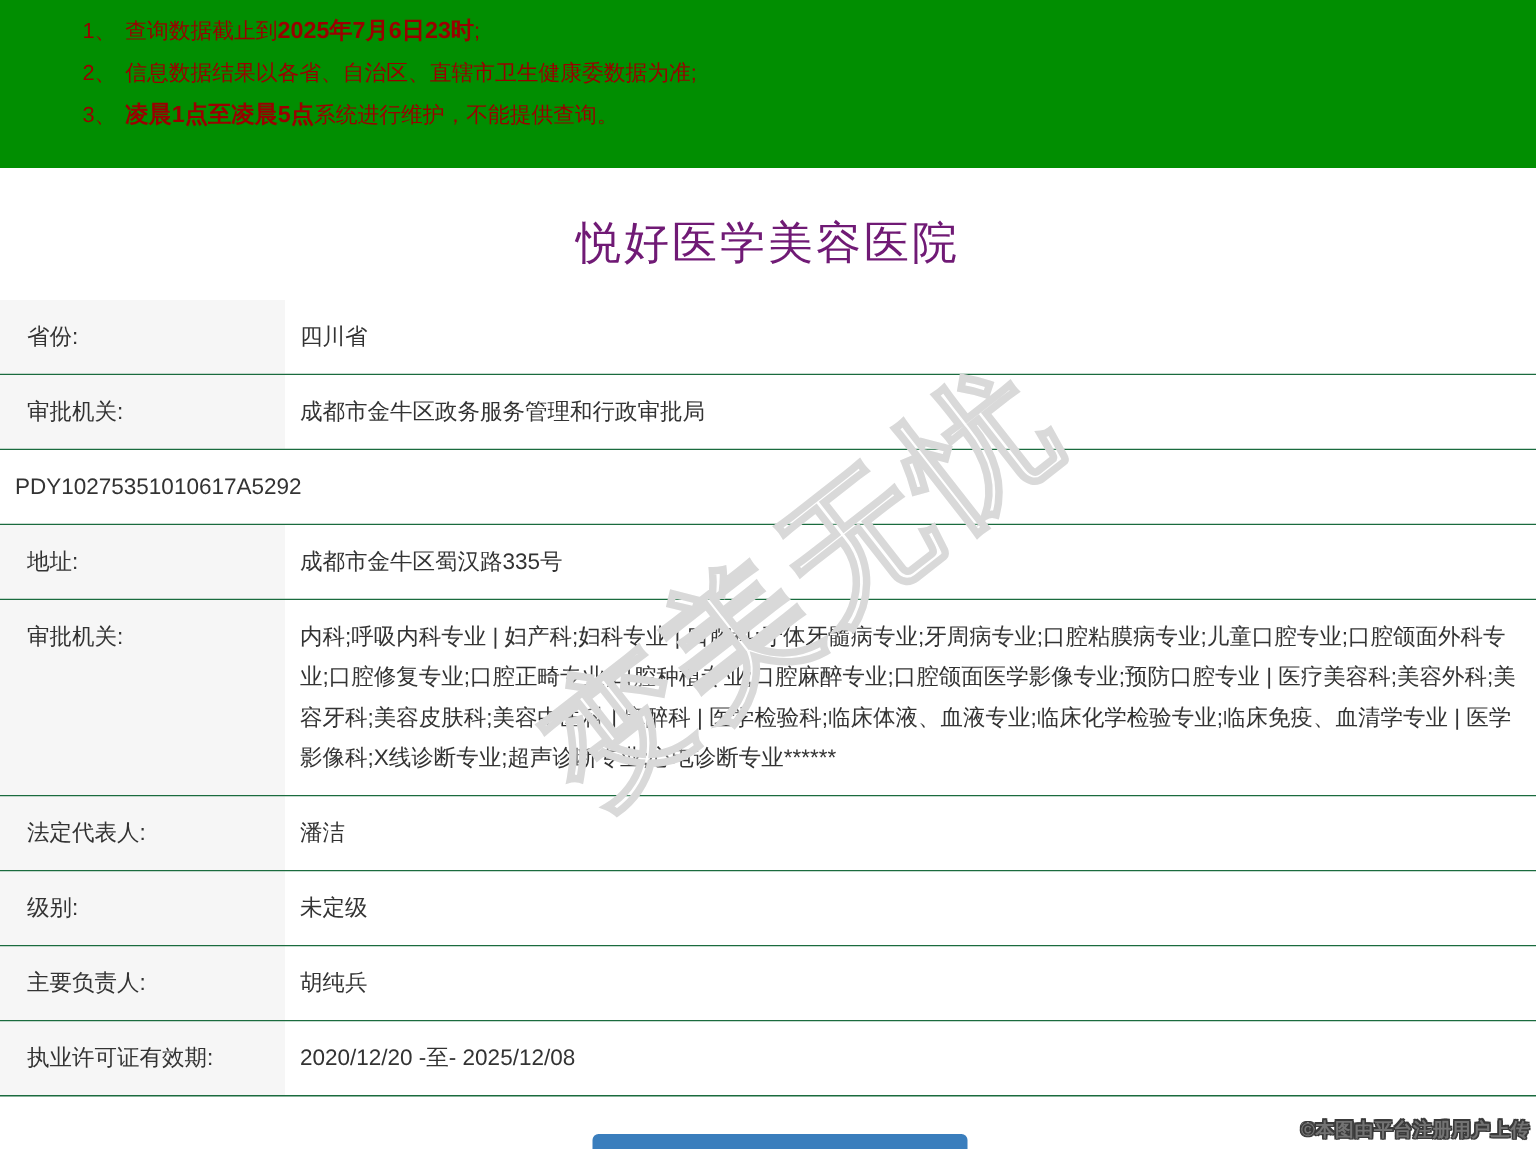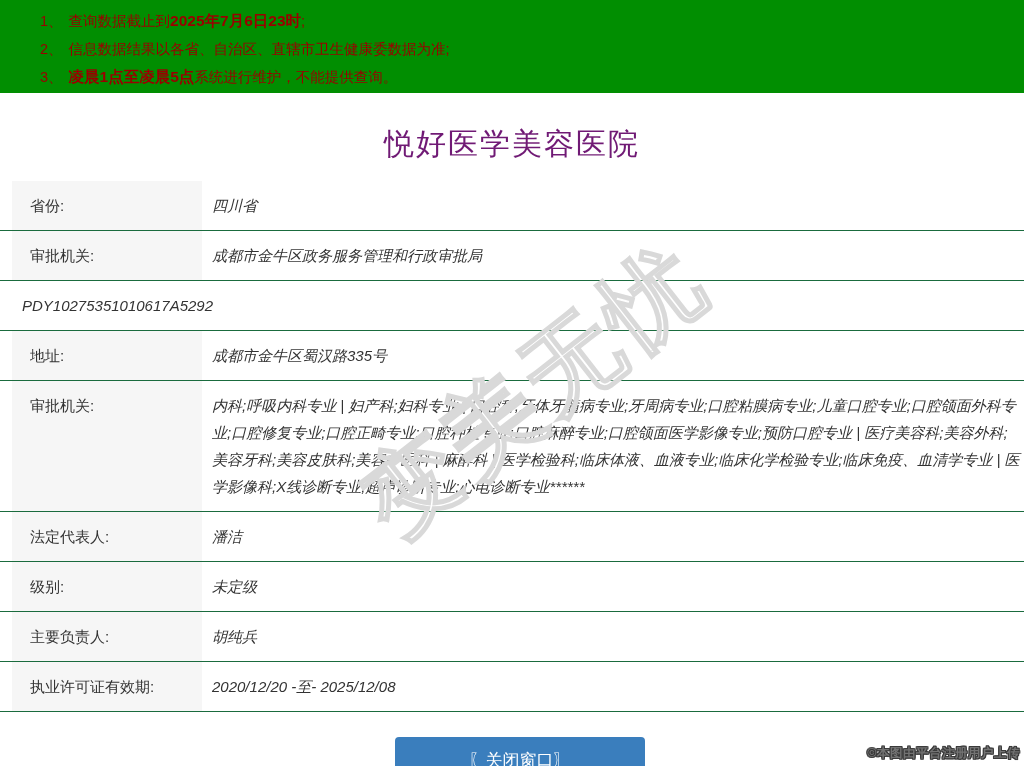--- a/index.html
+++ b/index.html
@@ -5,36 +5,36 @@
   :root{
     --banner:#018e01; --red:#9a0000; --sep:#1a6b3e; --labelbg:#f6f6f6;
     --text:#333333; --btn:#3a7ebd; --wm:#d9d9d9;
   }
   *{margin:0;padding:0;box-sizing:border-box;}
   html,body{width:1024px;height:766px;overflow:hidden;background:#fff;
     font-family:"Liberation Sans","DejaVu Sans",sans-serif;color:var(--text);}
   .page{position:relative;width:1024px;height:766px;overflow:hidden;background:#fff;}
 
   
-  .banner{background:var(--banner);height:93px;padding:7px 10px 0 40px;}
+  .banner{background:var(--banner);height:112px;padding:7px 10px 0 55px;}
   .notice-line{color:var(--red);font-size:14.5px;line-height:27px;white-space:nowrap;}
   .notice-line .num{margin-right:6px;}
   .notice-line .strong{font-weight:700;font-size:15.5px;}
 
   
   .title{font-size:30px;font-weight:400;color:#701a75;text-align:center;
     margin-top:29px;height:44px;line-height:44px;letter-spacing:2px;}
 
   
   .info-table{margin-top:15px;width:1024px;}
-  .row{display:flex;border-bottom:1px solid var(--sep);padding-left:12px;}
+  .row{display:flex;border-bottom:1px solid var(--sep);}
   .cell-label{width:190px;flex:0 0 190px;background:var(--labelbg);
     padding:11px 0 11px 18px;font-size:15px;line-height:27px;}
   .cell-value{flex:1;background:#fff;padding:11px 2px 11px 10px;
-    font-size:15px;line-height:27px;word-break:break-all;font-style:italic;}
+    font-size:15px;line-height:27px;word-break:break-all;}
 
   
   .btn-wrap{text-align:center;padding-left:15px;margin-top:25px;}
   .close-btn{width:250px;height:46px;background:var(--btn);color:#fff;
     border:none;border-radius:4px;font-size:17px;cursor:pointer;
     font-family:"Liberation Sans","DejaVu Sans",sans-serif;}
 
   
   .watermark{position:absolute;left:315px;top:328px;width:440px;text-align:center;
     transform:rotate(-38deg);font-size:95px;font-weight:700;letter-spacing:6px;

